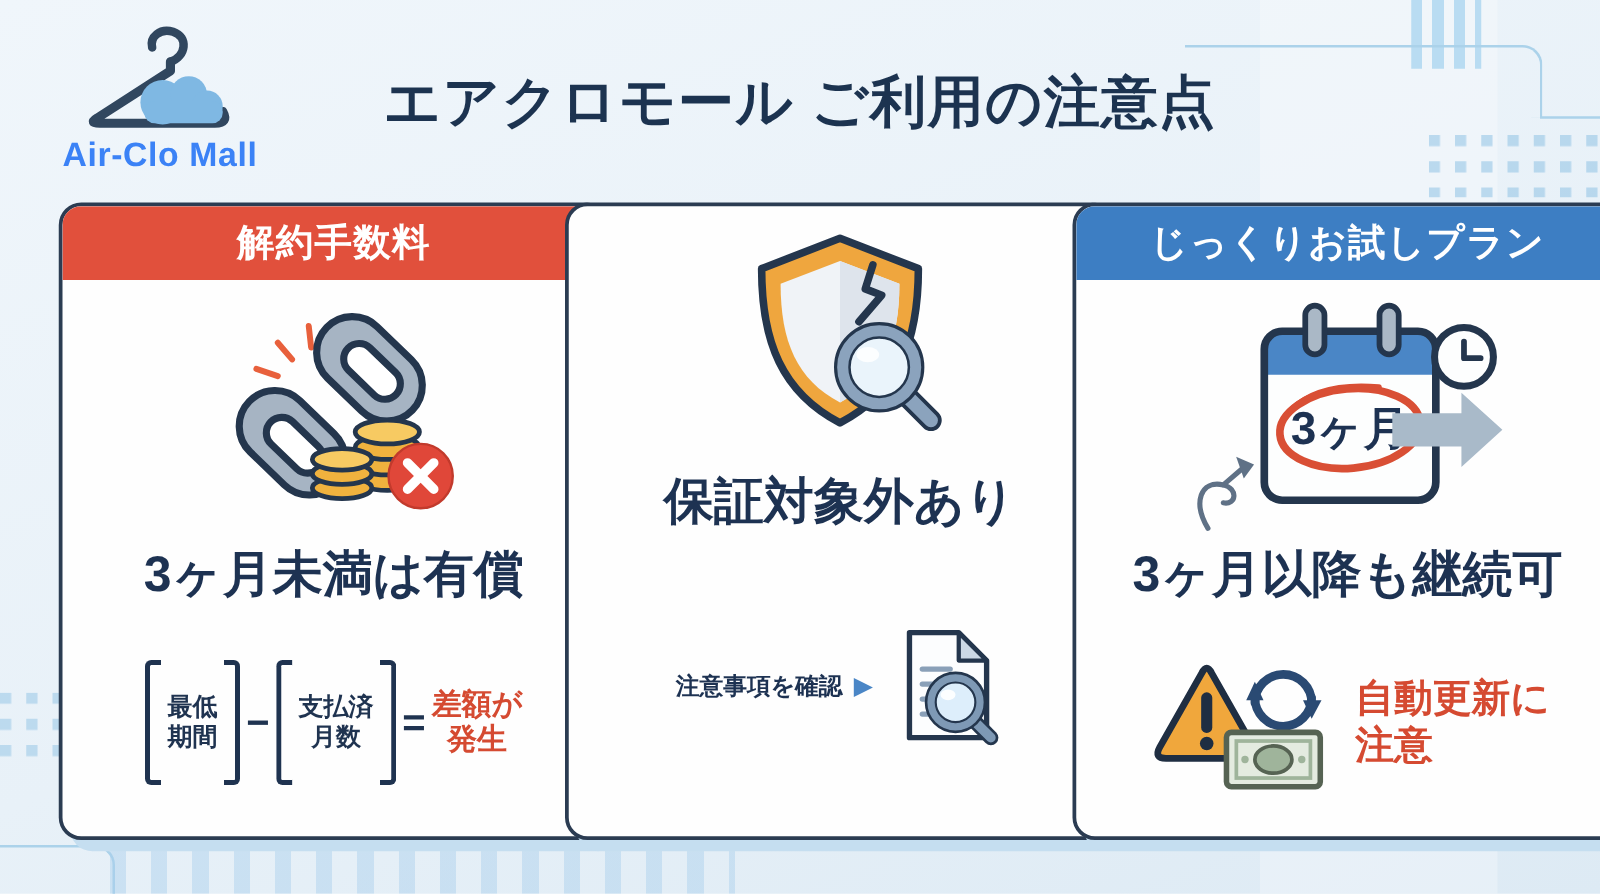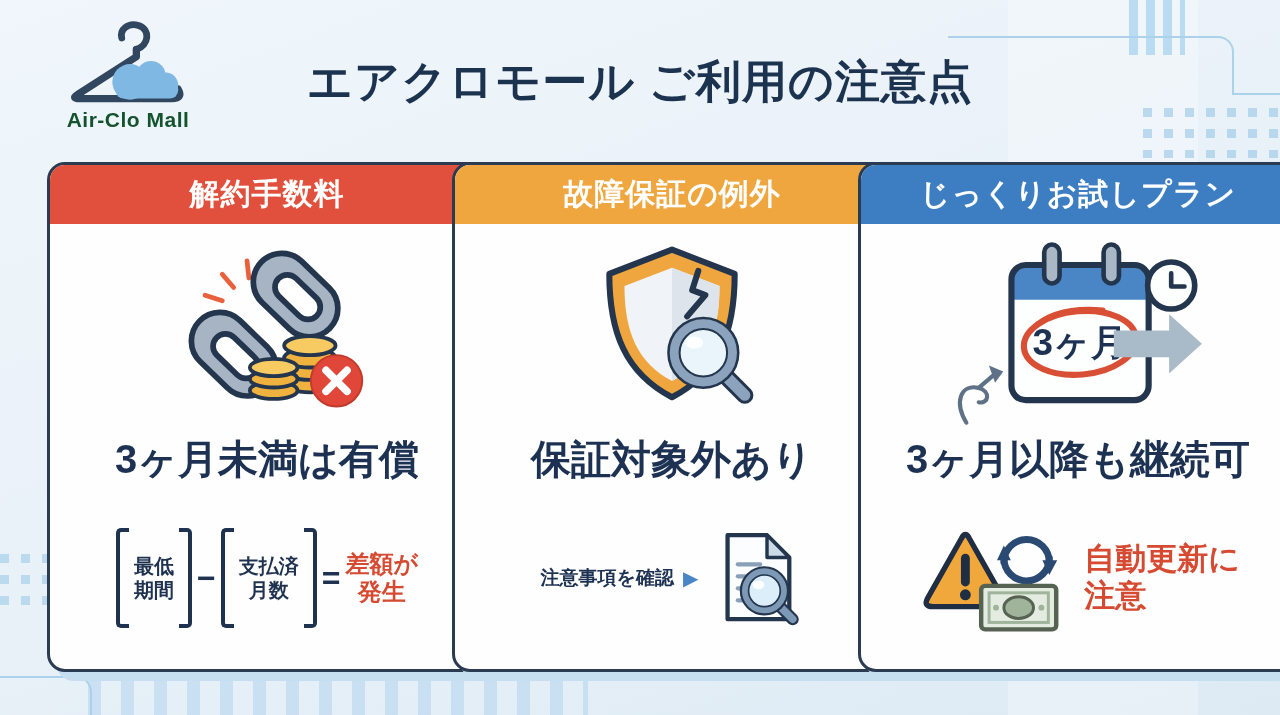--- a/index.html
+++ b/index.html
@@ -16,22 +16,22 @@
     background:repeating-linear-gradient(90deg,#b9dcf2 0 9px,transparent 9px 17px); }
   .line-tr { left:948px; top:36px; width:286px; height:58px;
     border-top:2px solid #abd2ea; border-right:2px solid #abd2ea; border-top-right-radius:16px; }
   .line-tr2 { left:1232px; top:93px; width:48px; height:0; border-top:2px solid #abd2ea; }
   .line-bl { left:-24px; top:676px; width:116px; height:40px;
     border-top:2px solid #abd2ea; border-right:2px solid #abd2ea; border-top-right-radius:16px; }
   .bottom-bars { left:88px; top:663px; width:500px; height:52px;
     background:repeating-linear-gradient(90deg,rgba(168,206,236,.45) 0 13px,transparent 13px 33px); }
   
   .logo { position:absolute; left:48px; top:16px; width:160px; text-align:center; }
-  .logo .brand { display:block; margin-top:-4px; font-size:21px; font-weight:800;
-    color:#14532d; letter-spacing:.5px; }
+  .logo .brand { display:block; margin-top:-4px; font-size:27px; font-weight:800;
+    color:#3b82f6; letter-spacing:.5px; }
   .page-title { position:absolute; left:0; right:0; top:52px; text-align:center;
     font-size:45px; font-weight:800; color:#1c3350; letter-spacing:1px; }
   
   .card { position:absolute; top:162px; width:440px; height:510px; background:#fefefe;
     border:3px solid #2b3c52; border-radius:18px; box-shadow:9px 9px 0 #c5def0;
     display:flex; flex-direction:column; overflow:hidden; }
   .card1 { left:47px; } .card2 { left:452px; } .card3 { left:858px; }
   .card-header { height:59px; flex:0 0 59px; display:flex; align-items:center; justify-content:center;
     color:#fff; font-size:30px; font-weight:800; letter-spacing:1px; }
   .card1 .card-header { background:#e1503c; }
@@ -156,21 +156,20 @@
       <span class="op">=</span>
       <div class="formula-result">
         <span>差額が</span><br>
         <span>発生</span>
       </div>
     </div>
   </div>
 </div>
 
 <div class="card card2">
-  <div class="card-header">故障保証の例外</div>
   <div class="icon-zone">
     <svg width="182" height="178" viewBox="0 0 180 175">
       <path d="M90,10 L152,34 C152,92 136,132 90,156 C44,132 28,92 28,34 Z" fill="#efa63e" stroke="#24364d" stroke-width="6" stroke-linejoin="round"></path>
       <path d="M90,28 L137,46 C137,92 124,122 90,140 C56,122 43,92 43,46 Z" fill="#f0f3f7"></path>
       <path d="M90,28 L137,46 C137,92 124,122 90,140 Z" fill="#dee4ec"></path>
       <path d="M116,31 L110,50 L123,55 L105,76" fill="none" stroke="#24364d" stroke-width="6" stroke-linecap="round" stroke-linejoin="round"></path>
       <g>
         <line x1="143" y1="135" x2="162" y2="154" stroke="#24364d" stroke-width="17" stroke-linecap="round"></line>
         <line x1="143" y1="135" x2="162" y2="154" stroke="#8ba3bd" stroke-width="11" stroke-linecap="round"></line>
         <circle cx="121" cy="112" r="29" fill="#eaf4fb" stroke="#8ba3bd" stroke-width="10"></circle>

